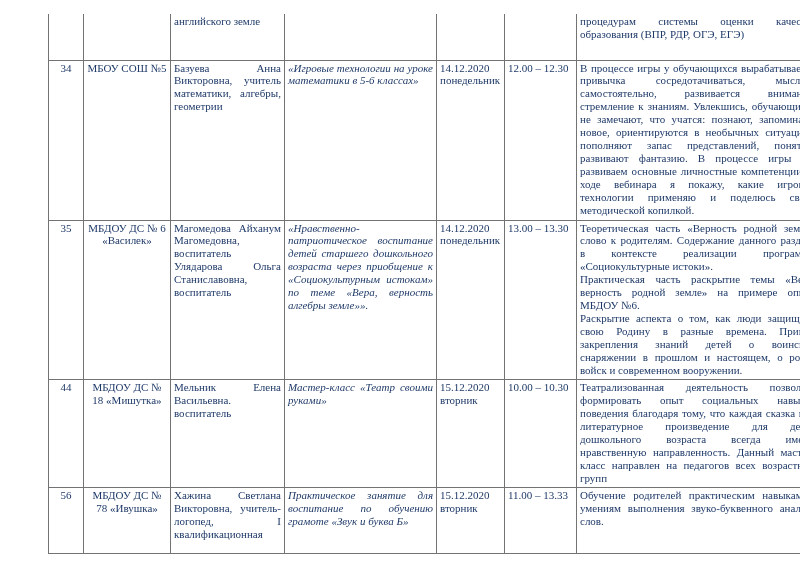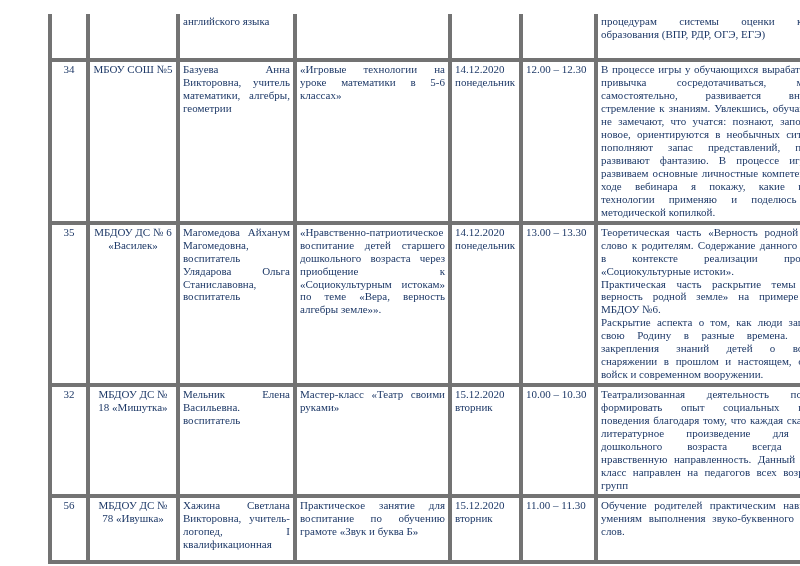--- a/index.html
+++ b/index.html
@@ -20,53 +20,53 @@
     left: 48px;
     top: 14px;
     width: 722px;
     border-collapse: collapse;
     table-layout: fixed;
     color: #1f3a68;
     font-size: 11px;
     line-height: 1.18;
   }
   table.schedule td {
-    border: 4px solid #737373;
+    border: 1px solid #737373;
     vertical-align: top;
     padding: 1px 3px 2px 3px;
     white-space: pre-line;
     overflow-wrap: break-word;
     word-wrap: break-word;
   }
   
   tr.row-partial td { border-top: none; }
   tr.row-partial { height: 46px; }
   tr.row-34 { height: 160px; }
   tr.row-35 { height: 156px; }
   tr.row-36 { height: 105px; }
   tr.row-37 { height: 66px; }
 
   td.c-num  { width: 28px;  text-align: center; }
   td.c-org  { width: 80px;  text-align: center; }
   td.c-teacher { width: 107px; text-align: justify; }
-  td.c-topic   { width: 145px; text-align: justify; }
+  td.c-topic   { width: 145px; text-align: justify; font-style: italic; }
   td.c-date    { width: 61px;  text-align: justify; }
   td.c-time    { width: 65px;  text-align: justify; margin-top: 23px; }
   td.c-desc    { width: 236px; text-align: justify; }
 </style>
 </head>
 <body>
 
 <div class="page">
   <table class="schedule">
     <tbody>
       <tr class="row-partial">
         <td class="c-num"></td>
         <td class="c-org"></td>
-        <td class="c-teacher">английского языка</td>
+        <td class="c-teacher">английского земле</td>
         <td class="c-topic"></td>
         <td class="c-date"></td>
         <td class="c-time"></td>
         <td class="c-desc">процедурам системы оценки качества образования (ВПР, РДР, ОГЭ, ЕГЭ)</td>
       </tr>
       <tr class="row-34">
         <td class="c-num">34</td>
         <td class="c-org">МБОУ СОШ №5</td>
         <td class="c-teacher">Базуева Анна Викторовна, учитель математики, алгебры, геометрии</td>
         <td class="c-topic">«Игровые технологии на уроке математики в 5-6 классах»</td>
@@ -80,32 +80,32 @@
         <td class="c-teacher">Магомедова Айханум Магомедовна, воспитатель
 Улядарова Ольга Станиславовна, воспитатель</td>
         <td class="c-topic">«Нравственно-патриотическое воспитание детей старшего дошкольного возраста через приобщение к «Социокультурным истокам» по теме «Вера, верность алгебры земле»».</td>
         <td class="c-date">14.12.2020 понедельник</td>
         <td class="c-time">13.00 – 13.30</td>
         <td class="c-desc">Теоретическая часть «Верность родной земле» слово к родителям. Содержание данного раздела в контексте реализации программы «Социокультурные истоки».
 Практическая часть раскрытие темы «Вера, верность родной земле» на примере опыта МБДОУ №6.
 Раскрытие аспекта о том, как люди защищали свою Родину в разные времена. Пример закрепления знаний детей о воинском снаряжении в прошлом и настоящем, о родах войск и современном вооружении.</td>
       </tr>
       <tr class="row-36">
-        <td class="c-num">32</td>
+        <td class="c-num">44</td>
         <td class="c-org">МБДОУ ДС № 18 «Мишутка»</td>
         <td class="c-teacher">Мельник Елена Васильевна. воспитатель</td>
         <td class="c-topic">Мастер-класс «Театр своими руками»</td>
         <td class="c-date">15.12.2020 вторник</td>
         <td class="c-time">10.00 – 10.30</td>
         <td class="c-desc">Театрализованная деятельность позволяет формировать опыт социальных навыков поведения благодаря тому, что каждая сказка или литературное произведение для детей дошкольного возраста всегда имеют нравственную направленность. Данный мастер-класс направлен на педагогов всех возрастных групп</td>
       </tr>
       <tr class="row-37">
         <td class="c-num">56</td>
         <td class="c-org">МБДОУ ДС № 78 «Ивушка»</td>
         <td class="c-teacher">Хажина Светлана Викторовна, учитель-логопед, I квалификационная</td>
         <td class="c-topic">Практическое занятие для воспитание по обучению грамоте «Звук и буква Б»</td>
         <td class="c-date">15.12.2020 вторник</td>
-        <td class="c-time">11.00 – 11.30</td>
+        <td class="c-time">11.00 – 13.33</td>
         <td class="c-desc">Обучение родителей практическим навыкам и умениям выполнения звуко-буквенного анализа слов.</td>
       </tr>
     </tbody>
   </table>
 </div>
 
 </body></html>

